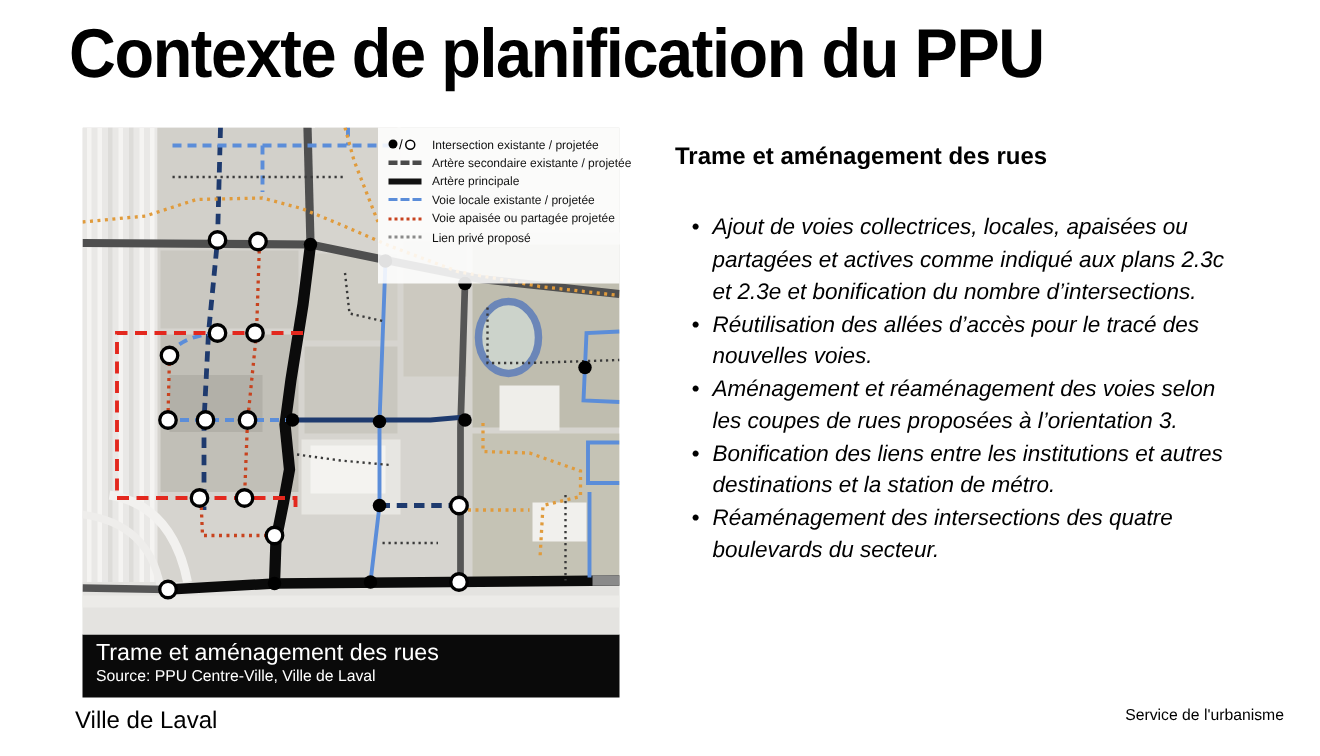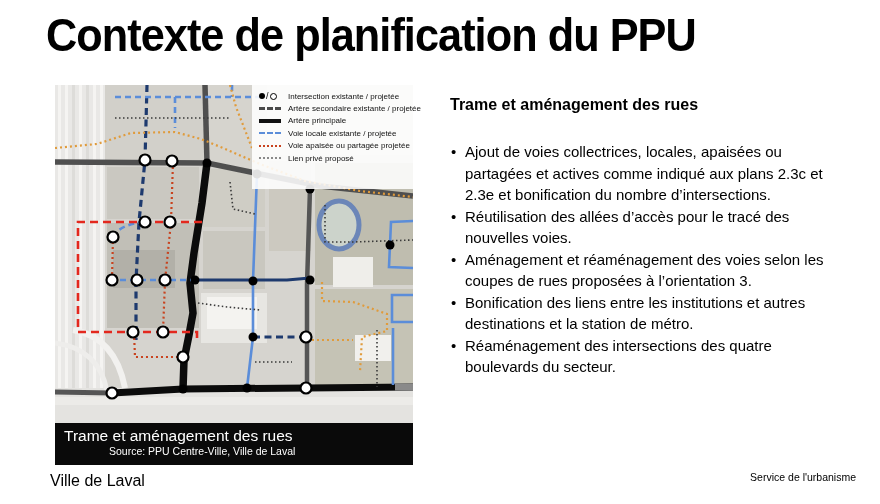--- a/index.html
+++ b/index.html
@@ -32,25 +32,25 @@
   .sym-dot-gray{border-top:2px dotted #8a8a8a;}
   .sym-circles{font-size:8px;line-height:8px;display:flex;align-items:center;}
   .c-filled{width:6px;height:6px;border-radius:50%;background:#000;display:inline-block;}
   .c-open{width:5px;height:5px;border-radius:50%;border:1px solid #000;background:#fff;display:inline-block;}
   .c-slash{display:inline-block;margin:0 1px;font-size:9px;}
   .map-caption{
     background:#0a0a0a;color:#fff;height:42px;box-sizing:border-box;
     padding:3px 0 0 9px;
   }
   .caption-title{font-size:15.5px;line-height:19px;}
-  .caption-source{font-size:10.5px;line-height:13px;margin-left:45px;}
+  .caption-source{font-size:10.5px;line-height:13px;}
   
   .content{position:absolute;left:450px;top:96px;width:380px;}
   .content-heading{font-size:16px;font-weight:bold;margin:0 0 27px 0;}
-  .bullet-list{margin:0;padding:0;list-style:none;font-size:15px;line-height:21.5px;}
+  .bullet-list{margin:10px;padding:0;list-style:none;font-size:15px;line-height:21.5px;font-style:italic;}
   .bullet-list li{position:relative;padding-left:15px;}
   .bullet-list li::before{content:"\2022";position:absolute;left:1px;}
   
   .footer-left{position:absolute;left:50px;top:472px;font-size:16px;}
   .footer-right{position:absolute;right:24px;top:471px;font-size:10.5px;}
 </style>
 </head>
 <body>
 
 <div class="slide-title">Contexte de planification du PPU</div>

